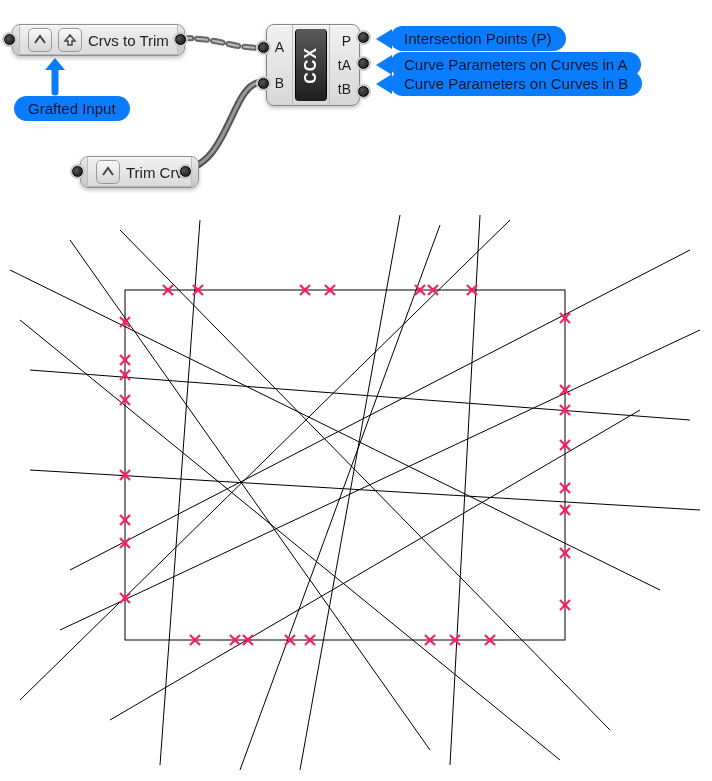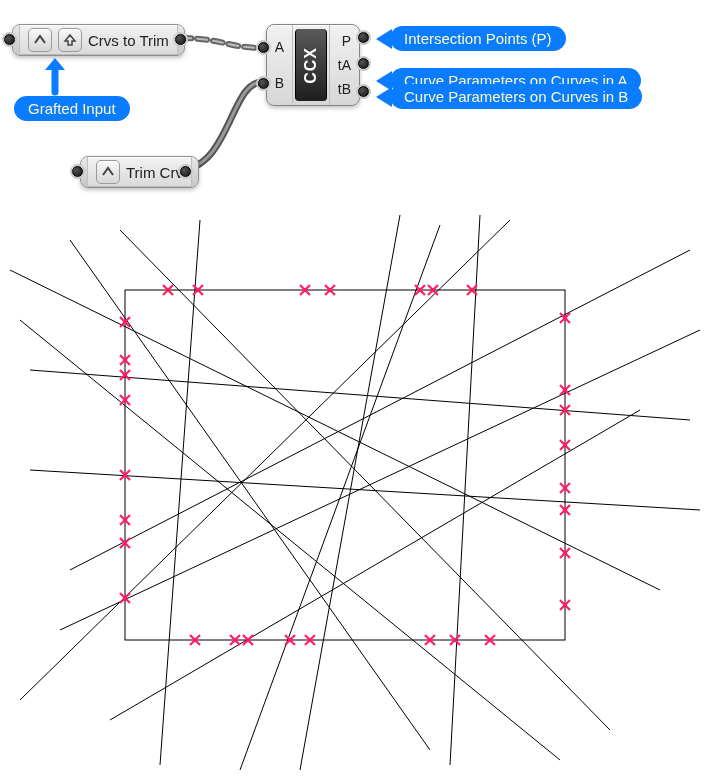--- a/index.html
+++ b/index.html
@@ -120,21 +120,21 @@
     flex: none;
   }
   .callout .arrowL { 
     border-top: 10px solid transparent;
     border-bottom: 10px solid transparent;
     border-right: 16px solid #0a7cff;
     margin-right: -2px;
   }
   .callout .bubble {
     background: #0a7cff;
-    color: #fef9c3;
+    color: #0f172a;
     font-size: 15px;
     padding: 4px 14px;
     border-radius: 14px;
     white-space: nowrap;
   }
 
   
   .wire {
     position: absolute;
     pointer-events: none;
@@ -212,25 +212,25 @@
   <div class="grip" style="left:258px; top:42px;"></div>
   <div class="grip" style="left:258px; top:78px;"></div>
   <div class="grip" style="left:358px; top:32px;"></div>
   <div class="grip" style="left:358px; top:58px;"></div>
   <div class="grip" style="left:358px; top:86px;"></div>
 
   <div class="callout" style="left:376px; top:26px;">
     <div class="arrowL"></div>
     <div class="bubble">Intersection Points (P)</div>
   </div>
-  <div class="callout" style="left:376px; top:68px;">
+  <div class="callout" style="left:376px; top:52px;">
     <div class="arrowL"></div>
     <div class="bubble">Curve Parameters on Curves in A</div>
   </div>
-  <div class="callout" style="left:376px; top:84px;">
+  <div class="callout" style="left:376px; top:71px;">
     <div class="arrowL"></div>
     <div class="bubble">Curve Parameters on Curves in B</div>
   </div>
 
   <div style="position:absolute; left:40px; top:56px;">
     <svg width="30" height="40" style="display:block">
       <path d="M15 36 L15 12" stroke="#0a7cff" stroke-width="7" stroke-linecap="round"></path>
       <path d="M15 2 L25 14 L5 14 Z" fill="#0a7cff"></path>
     </svg>
   </div>

